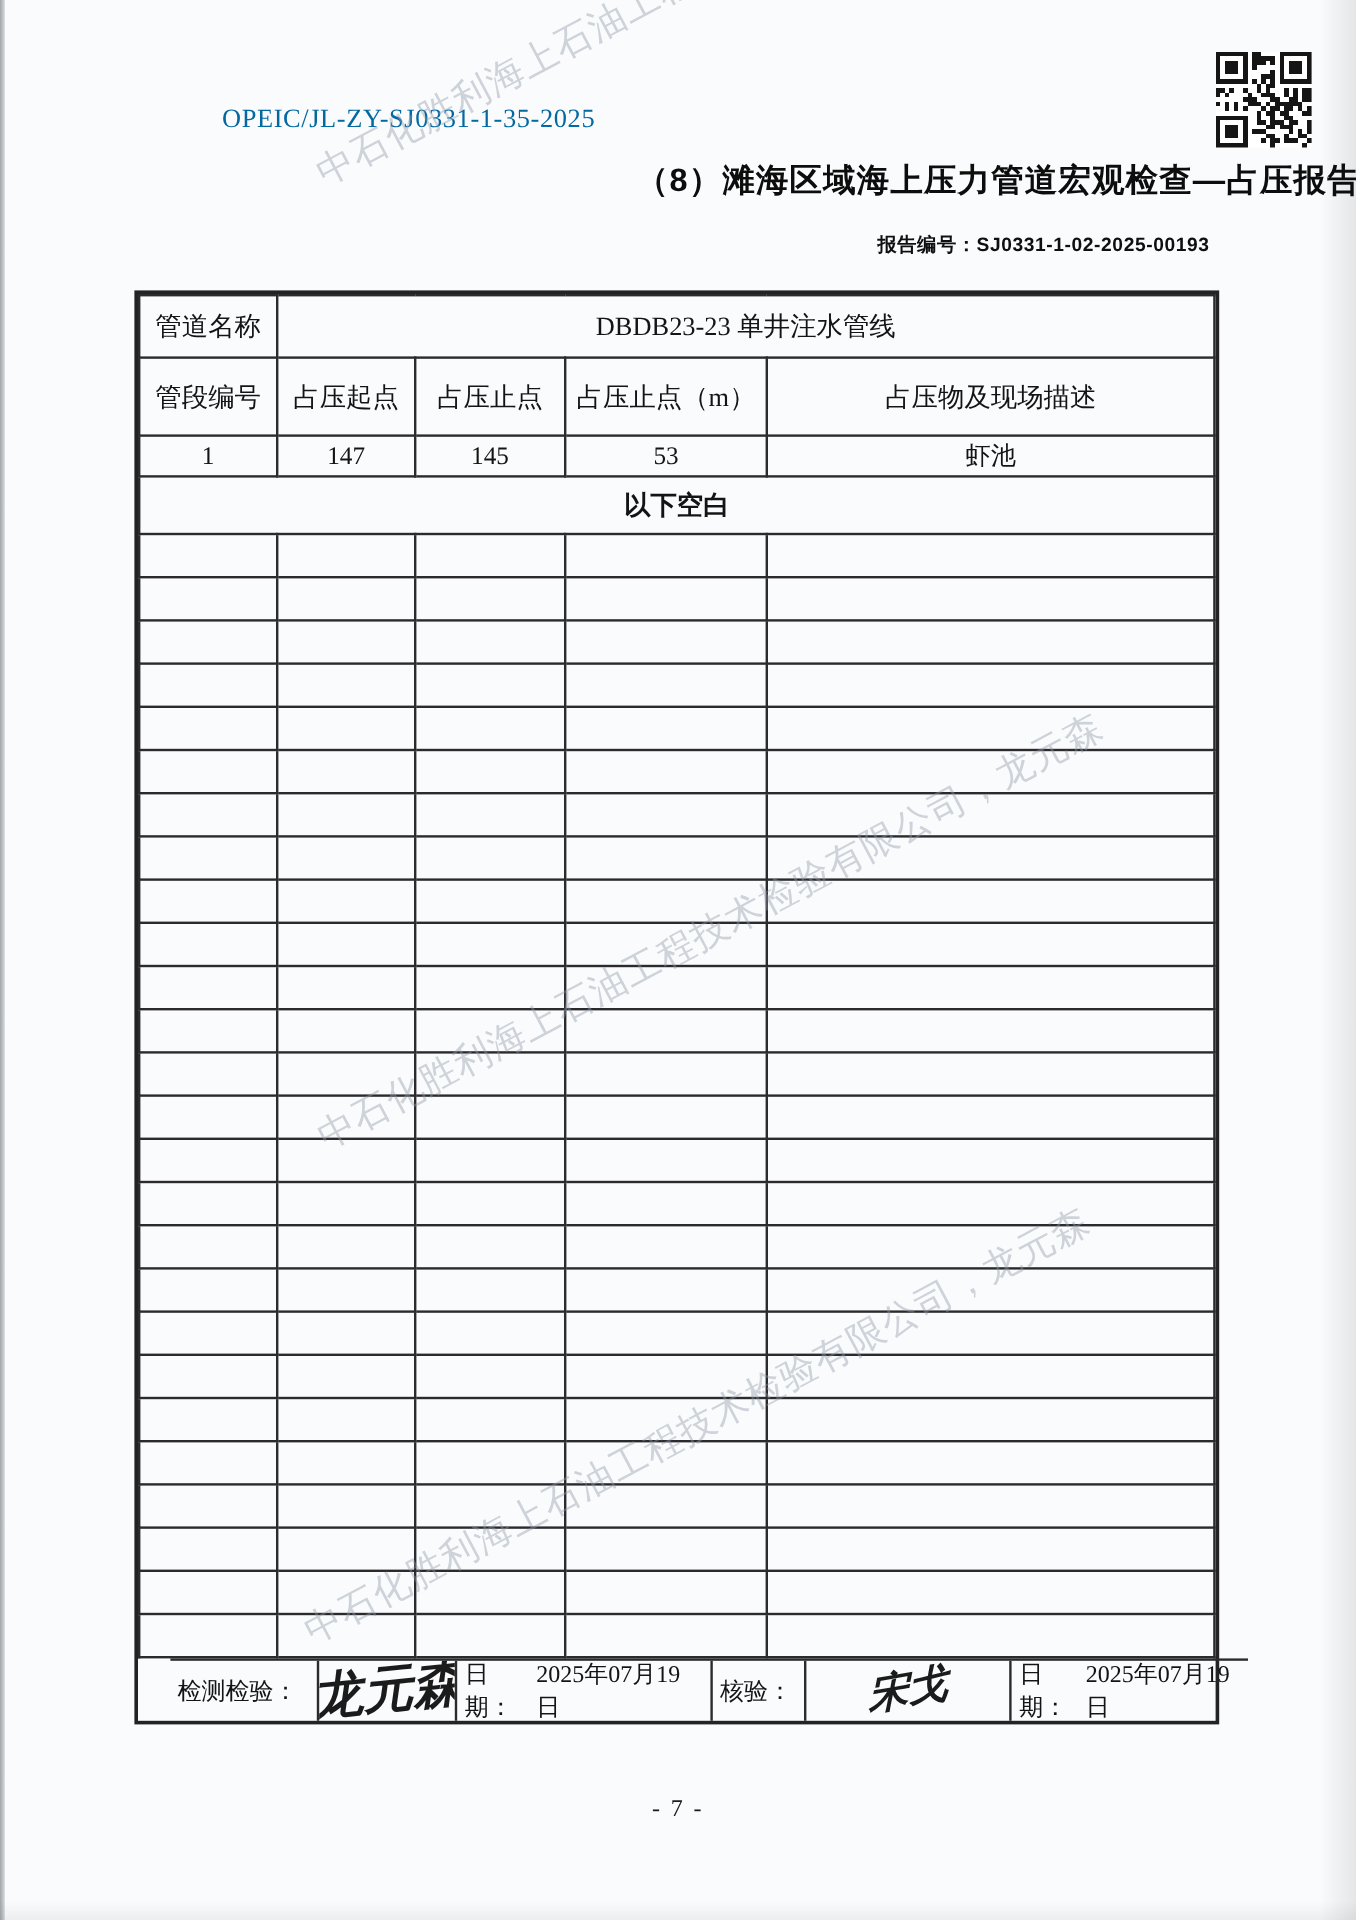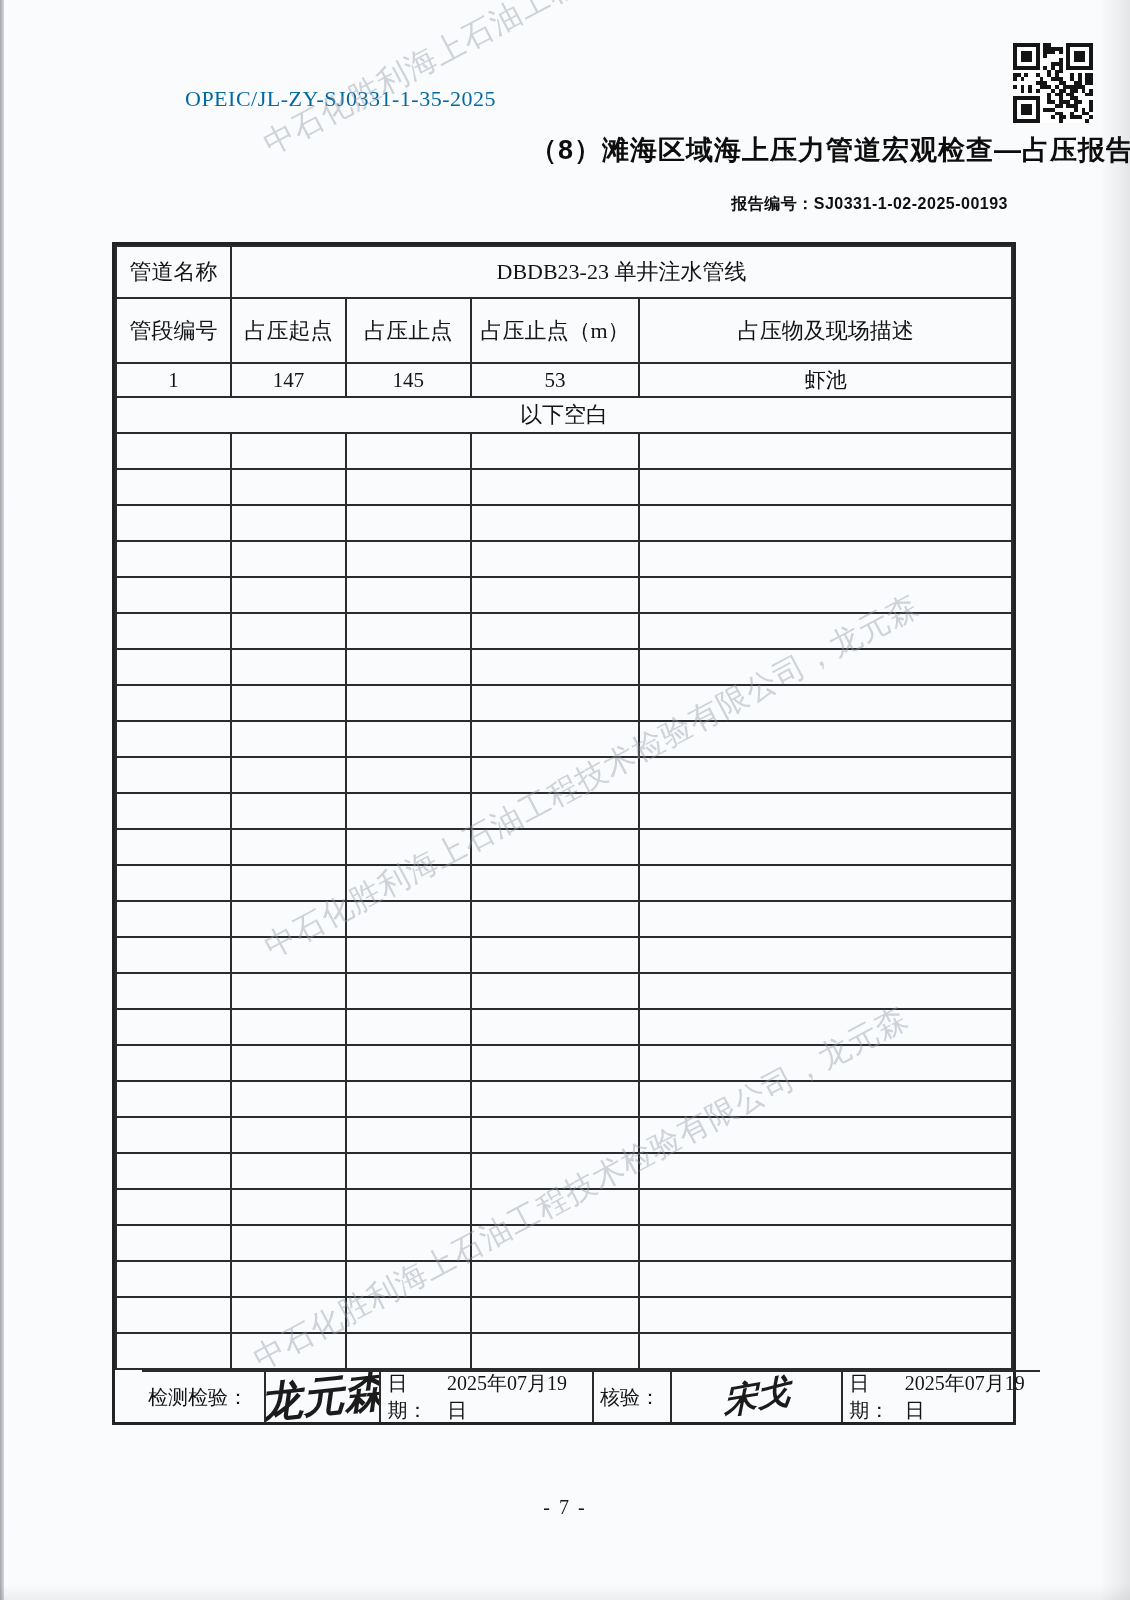--- a/index.html
+++ b/index.html
@@ -67,21 +67,21 @@
   }
   table.report td{
     border:2px solid #2b2b2d;
     text-align:center;vertical-align:middle;
     padding:0 4px;
     overflow:hidden;
   }
   tr.r-pipe td{height:52px;}
   tr.r-head td{height:65px;}
   tr.r-data td{height:34px;font-size:21px;}
-  tr.r-note td{height:36px;}
+  tr.r-note td{height:48px;font-weight:bold;}
   tr.empty-row td{height:36px;}
   tr.r-pipe td:first-child{font-size:22px;}
 
   
   .sig-row{
     display:flex;width:100%;height:52px;
     border-top:2px solid #2b2b2d;
     font-family:"Liberation Serif",serif;
     font-size:20px;color:#141414;
     align-items:stretch;

